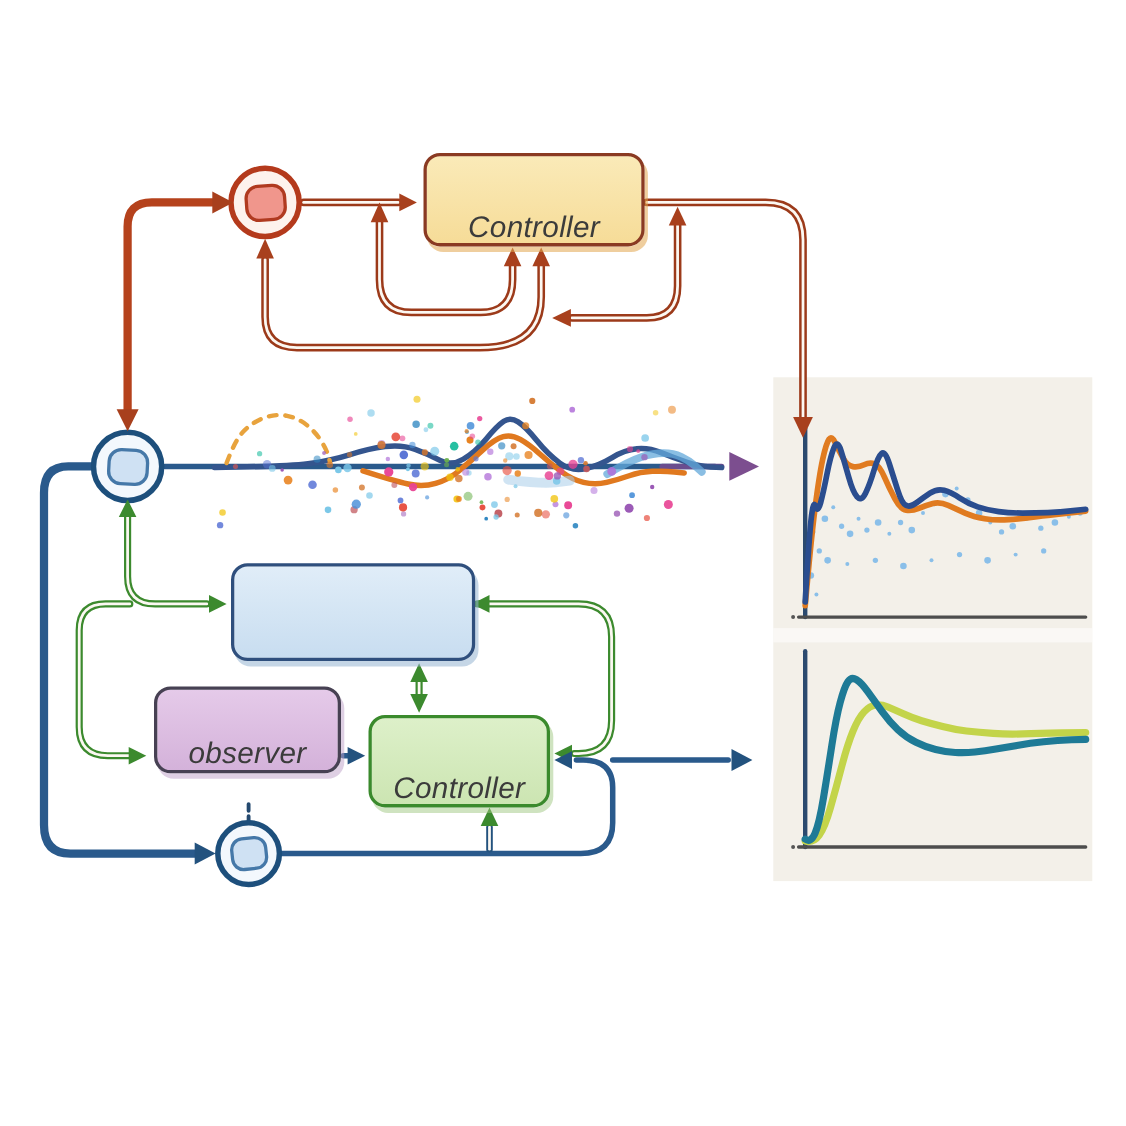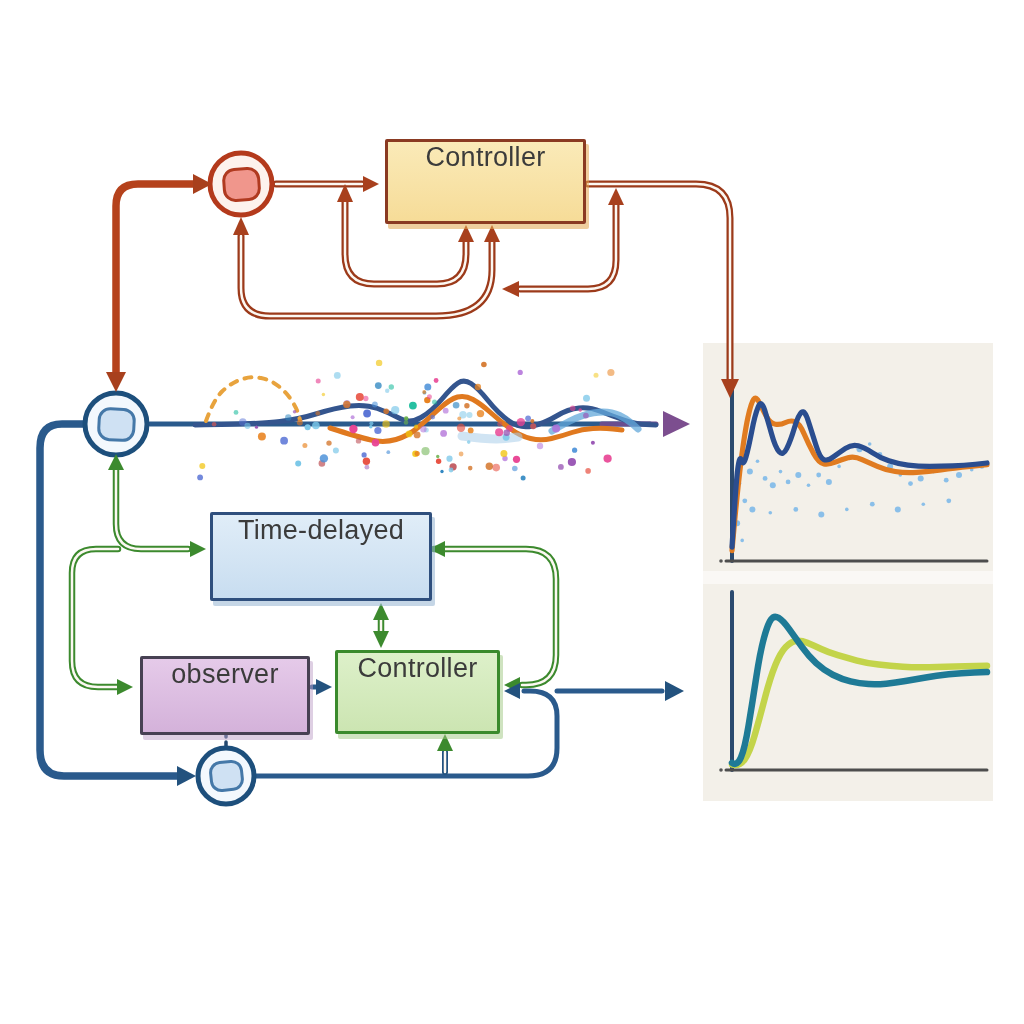--- a/index.html
+++ b/index.html
@@ -28,28 +28,28 @@
   .dash-navy{stroke:#24496f;stroke-width:3.5;fill:none;stroke-dasharray:6 5;stroke-linecap:round;}
 
   .ah-red{fill:#a8401d;} .ah-green{fill:#3c8a2e;} .ah-navy{fill:#23527e;} .ah-purple{fill:#7c4e8f;}
 
   .circ-red{fill:#fdf2ed;stroke:#b43a1c;stroke-width:5;}
   .blob-red{fill:#f0968c;stroke:#b03a20;stroke-width:3;}
   .circ-blue{fill:#f3f8fd;stroke:#1d4f7c;stroke-width:5;}
   .blob-blue{fill:#cfe1f3;stroke:#4578a8;stroke-width:3;}
 
   
-  .block{position:absolute;border-radius:2px;display:flex;align-items:flex-start;justify-content:center;
-    text-align:center;box-sizing:border-box;}
+  .block{position:absolute;border-radius:15px;display:flex;align-items:flex-end;justify-content:center;
+    text-align:center;box-sizing:border-box;font-style:italic;}
   .block span{font-size:27px;color:#3b3b3b;letter-spacing:.3px;line-height:1.12;}
   .b-outer{left:385px;top:139px;width:201px;height:85px;background:linear-gradient(#faeab8,#f6dc98);
     border:3.5px solid #8a3a22;box-shadow:3px 5px 0 rgba(226,166,78,.55);}
   .b-process{left:210px;top:512px;width:222px;height:89px;background:linear-gradient(#e0edf8,#c8ddf0);
     border:3.5px solid #2f4f7d;box-shadow:3px 5px 0 rgba(150,180,210,.55);}
-  .b-observer{left:140px;top:656px;width:170px;height:79px;background:linear-gradient(#e5cae9,#d4b2da);
+  .b-observer{left:140px;top:624px;width:170px;height:79px;background:linear-gradient(#e5cae9,#d4b2da);
     border:3.5px solid #474153;box-shadow:3px 5px 0 rgba(190,160,200,.5);}
   .b-inner{left:335px;top:650px;width:165px;height:84px;background:linear-gradient(#ddf0c9,#cce5b2);
     border:3.5px solid #3a8a2c;box-shadow:3px 5px 0 rgba(160,200,130,.5);}
 </style>
 </head>
 <body>
 
 <div id="canvas">
 
   <div class="panel"></div>
@@ -314,21 +314,20 @@
       <polygon class="ah-navy" points="684,691 665,681 665,701"></polygon>
       <polygon class="ah-purple" points="690,424 663,411 663,437"></polygon>
     </g>
   </svg>
 
   <div class="block b-outer">
     <span>Controller</span>
   </div>
   <div class="block b-process">
     <span>
-      <span style="display:block">Time-delayed</span>
     </span>
   </div>
   <div class="block b-observer">
     <span>observer</span>
   </div>
   <div class="block b-inner">
     <span>Controller</span>
   </div>
 
 </div>

